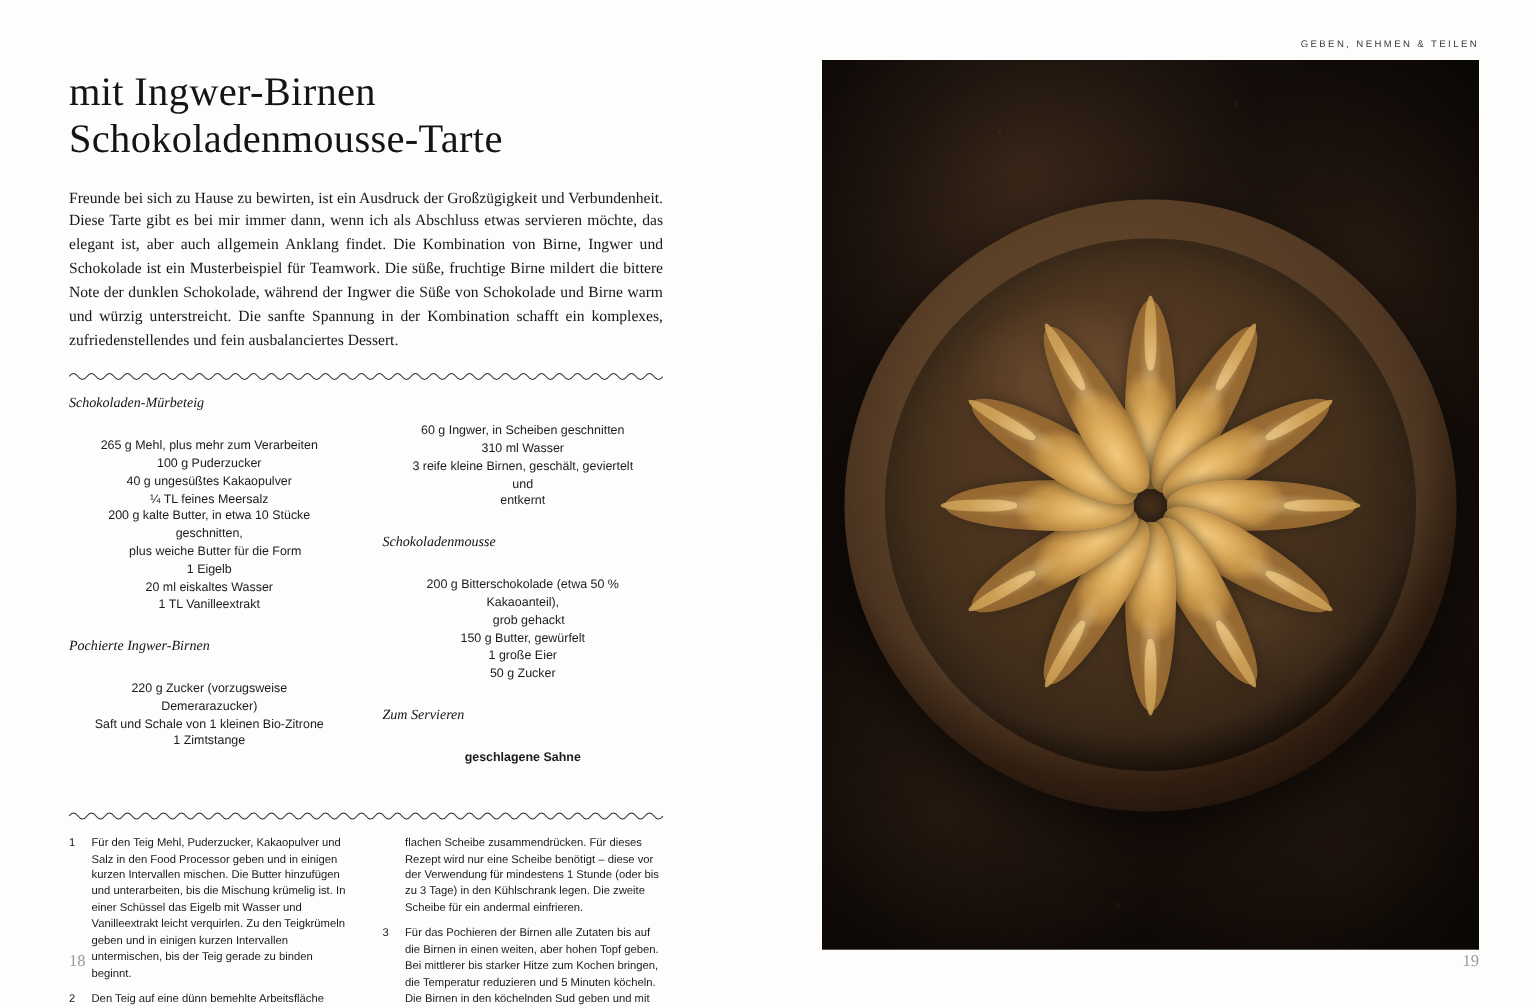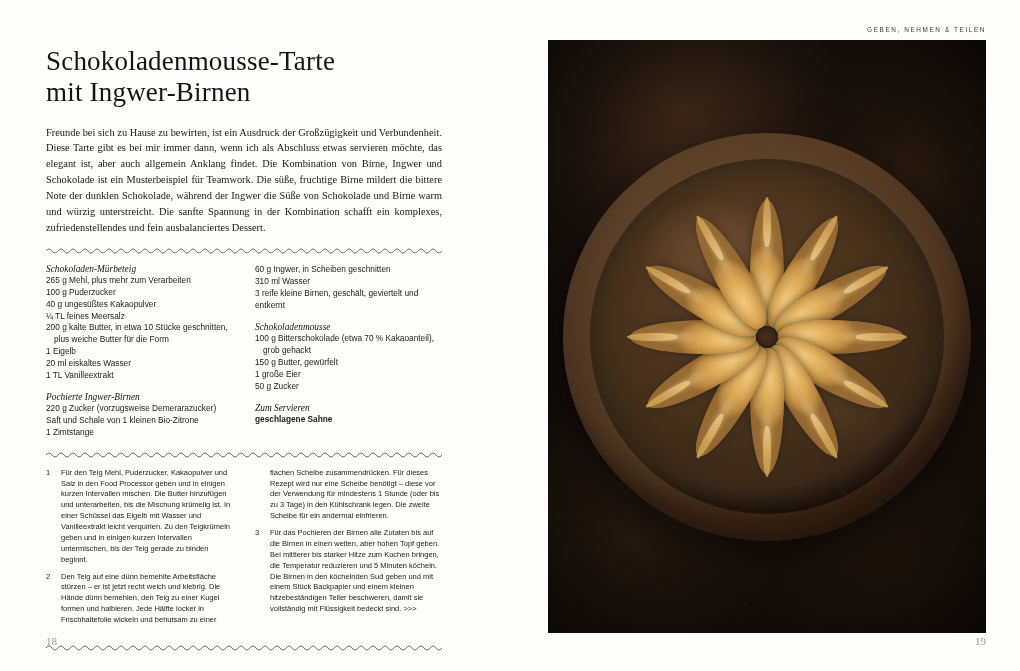--- a/index.html
+++ b/index.html
@@ -82,21 +82,22 @@
     font-size: 9.4px;
     color: #141414;
     margin: 0 0 1px 0;
   }
   .ing-head.spaced { margin-top: 11px; }
 
   .ing-list {
     font-size: 8.3px;
     line-height: 1.42;
     color: #1b1b1b;
-    margin: 0;
+    margin: 17px;
+    text-align: center;
   }
   .ing-list div { margin: 0; }
   .ing-sub { padding-left: 8px; }
 
   
   .steps {
     display: flex;
     gap: 22px;
     width: 396px;
     margin-top: 2px;
@@ -266,22 +267,22 @@
   }
 </style>
 </head>
 <body>
 
 <div class="spread">
 
   <div class="page-left">
 
     <h1 class="title">
+      <span class="title-line">mit Ingwer-Birnen</span>
       <span class="title-line">Schokoladenmousse-Tarte</span>
-      <span class="title-line">mit Ingwer-Birnen</span>
     </h1>
 
 
     <p class="intro">Freunde bei sich zu Hause zu bewirten, ist ein Ausdruck der Großzügigkeit und Verbundenheit. Diese Tarte gibt es bei mir immer dann, wenn ich als Abschluss etwas servieren möchte, das elegant ist, aber auch allgemein Anklang findet. Die Kombination von Birne, Ingwer und Schokolade ist ein Musterbeispiel für Teamwork. Die süße, fruchtige Birne mildert die bittere Note der dunklen Schokolade, während der Ingwer die Süße von Schokolade und Birne warm und würzig unterstreicht. Die sanfte Spannung in der Kombination schafft ein komplexes, zufriedenstellendes und fein ausbalanciertes Dessert.</p>
 
     <div class="squiggle">
       <svg width="396" height="7" viewBox="0 0 396 7">
         <path d="M0 4 Q 3 0, 6 4 T 12 4 T 18 4 T 24 4 T 30 4 T 36 4 T 42 4 T 48 4 T 54 4 T 60 4 T 66 4 T 72 4 T 78 4 T 84 4 T 90 4 T 96 4 T 102 4 T 108 4 T 114 4 T 120 4 T 126 4 T 132 4 T 138 4 T 144 4 T 150 4 T 156 4 T 162 4 T 168 4 T 174 4 T 180 4 T 186 4 T 192 4 T 198 4 T 204 4 T 210 4 T 216 4 T 222 4 T 228 4 T 234 4 T 240 4 T 246 4 T 252 4 T 258 4 T 264 4 T 270 4 T 276 4 T 282 4 T 288 4 T 294 4 T 300 4 T 306 4 T 312 4 T 318 4 T 324 4 T 330 4 T 336 4 T 342 4 T 348 4 T 354 4 T 360 4 T 366 4 T 372 4 T 378 4 T 384 4 T 390 4 T 396 4" fill="none" stroke="#2a2a2a" stroke-width="0.7"></path>
       </svg>
     </div>
@@ -313,21 +314,21 @@
       <div class="col">
         <div class="ing-list">
           <div>60 g Ingwer, in Scheiben geschnitten</div>
           <div>310 ml Wasser</div>
           <div>3 reife kleine Birnen, geschält, geviertelt und</div>
           <div>entkernt</div>
         </div>
 
         <div class="ing-head spaced">Schokoladenmousse</div>
         <div class="ing-list">
-          <div>100 g Bitterschokolade (etwa 70 % Kakaoanteil),</div>
+          <div>200 g Bitterschokolade (etwa 50 % Kakaoanteil),</div>
           <div class="ing-sub">grob gehackt</div>
           <div>150 g Butter, gewürfelt</div>
           <div>1 große Eier</div>
           <div>50 g Zucker</div>
         </div>
 
         <div class="ing-head spaced">Zum Servieren</div>
         <div class="ing-list">
           <div style="font-weight:bold">geschlagene Sahne</div>
         </div>

